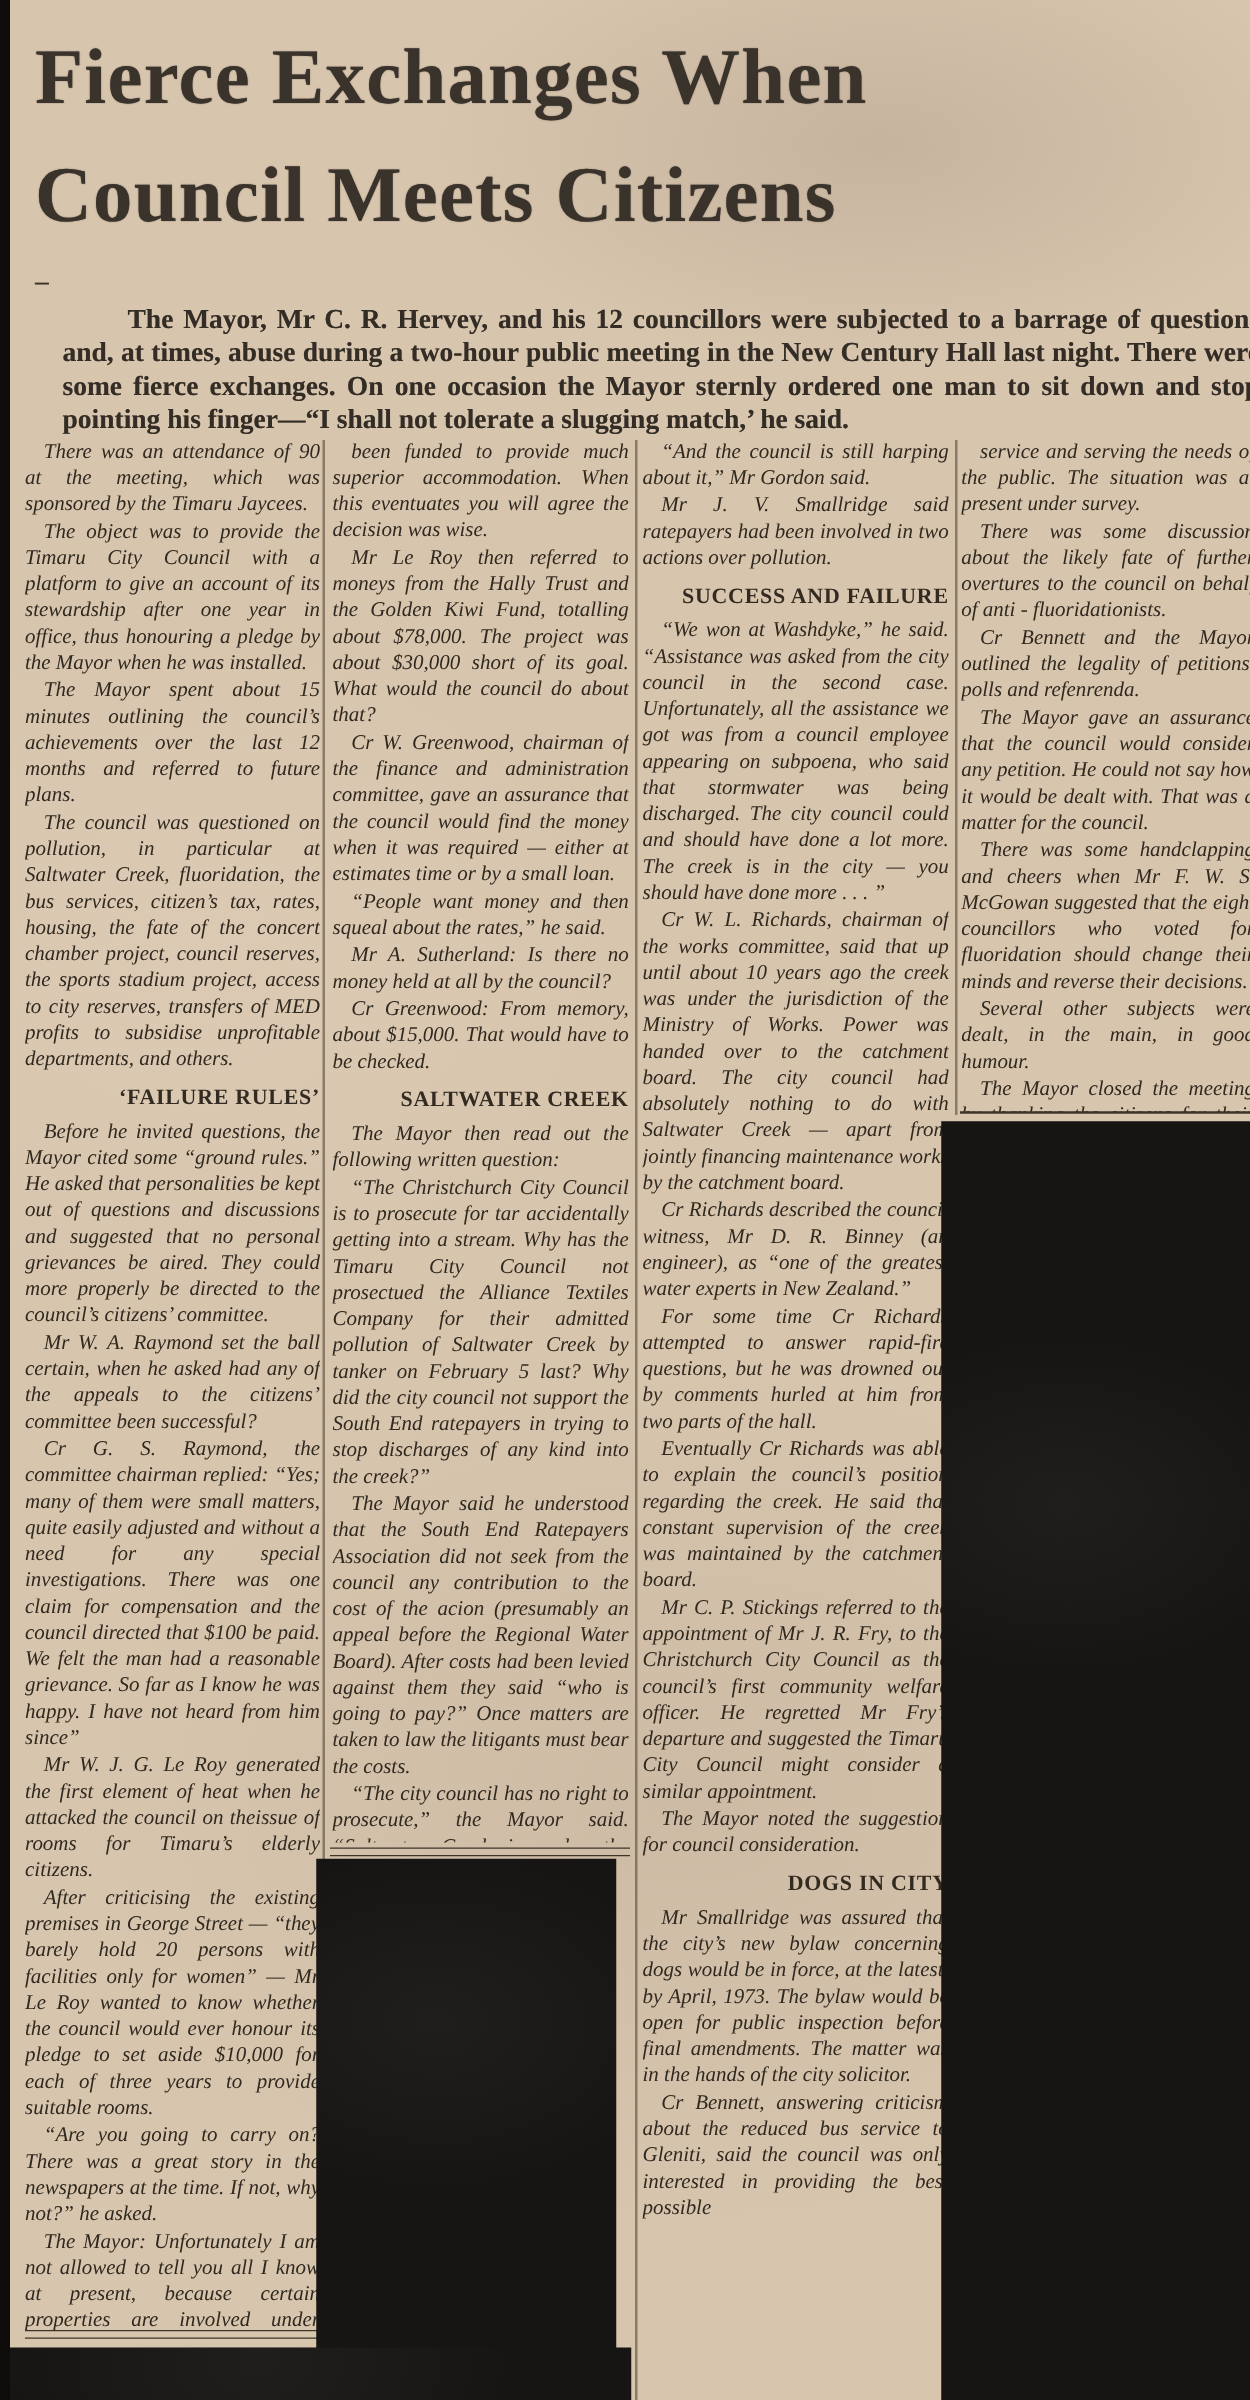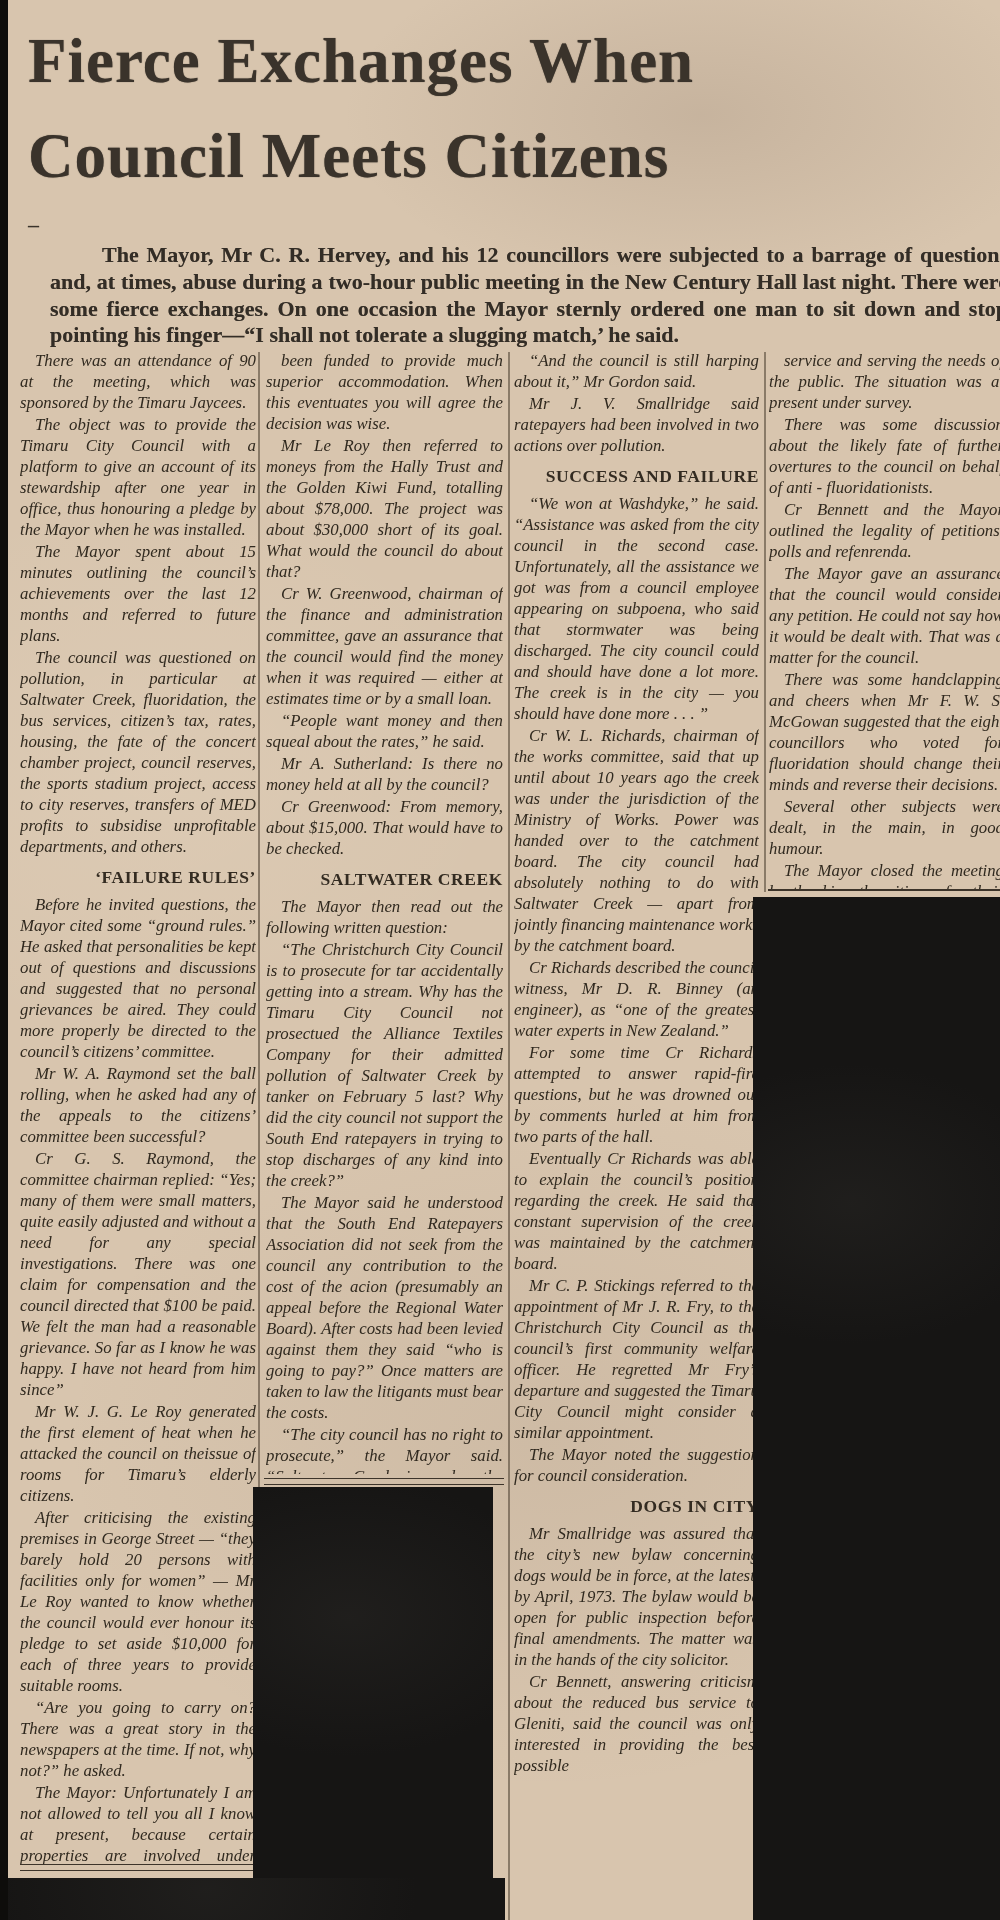--- a/index.html
+++ b/index.html
@@ -80,21 +80,21 @@
 
   <p class="lede">The Mayor, Mr C. R. Hervey, and his 12 councillors were subjected to a barrage of questions and, at times, abuse during a two-hour public meeting in the New Century Hall last night.  There were some fierce exchanges. On one occasion the Mayor sternly ordered one man to sit down and stop pointing his finger—“I shall not tolerate a slugging match,’ he said.</p>
 
   <div class="col" id="col1">
       <p class="para">There was an attendance of 90 at the meeting, which was sponsored by the Timaru Jaycees.</p>
       <p class="para">The object was to provide the Timaru City Council with a platform to give an account of its stewardship after one year in office, thus honouring a pledge by the Mayor when he was installed.</p>
       <p class="para">The Mayor spent about 15 minutes outlining the council’s achievements over the last 12 months and referred to future plans.</p>
       <p class="para">The council was questioned on pollution, in particular at Saltwater Creek, fluoridation, the bus services, citizen’s tax, rates, housing, the fate of the concert chamber project, council reserves, the sports stadium project, access to city reserves, transfers of MED profits to subsidise unprofitable departments, and others.</p>
       <p class="subhead">‘FAILURE RULES’</p>
       <p class="para">Before he invited questions, the Mayor cited some “ground rules.” He asked that personalities be kept out of questions and discussions and suggested that no personal grievances be aired. They could more properly be directed to the council’s citizens’ committee.</p>
-      <p class="para">Mr W. A. Raymond set the ball rolling, when he asked had any of the appeals to the citizens’ committee been successful?</p>
+      <p class="para">Mr W. A. Raymond set the ball certain, when he asked had any of the appeals to the citizens’ committee been successful?</p>
       <p class="para">Cr G. S. Raymond, the committee chairman replied: “Yes; many of them were small matters, quite easily adjusted and without a need for any special investigations. There was one claim for compensation and the council directed that $100 be paid. We felt the man had a reasonable grievance. So far as I know he was happy. I have not heard from him since”</p>
       <p class="para">Mr W. J. G. Le Roy generated the first element of heat when he attacked the council on theissue of rooms for Timaru’s elderly citizens.</p>
       <p class="para">After criticising the existing premises in George Street — “they barely hold 20 persons with facilities only for women” — Mr Le Roy wanted to know whether the council would ever honour its pledge to set aside $10,000 for each of three years to provide suitable rooms.</p>
       <p class="para">“Are you going to carry on? There was a great story in the newspapers at the time. If not, why not?” he asked.</p>
       <p class="para">The Mayor: Unfortunately I am not allowed to tell you all I know at present, because certain properties are involved under purchase. But I have spoken to Mr G. A. Foote, chairman of the Timaru Elderly Citizens Welfare Council. A sum of money has</p>
     </div>
   <div class="col" id="col2">
       <p class="para">been funded to provide much superior accommodation. When this eventuates you will agree the decision was wise.</p>
       <p class="para">Mr Le Roy then referred to moneys from the Hally Trust and the Golden Kiwi Fund, totalling about $78,000. The project was about $30,000 short of its goal. What would the council do about that?</p>
       <p class="para">Cr W. Greenwood, chairman of the finance and administration committee, gave an assurance that the council would find the money when it was required — either at estimates time or by a small loan.</p>

